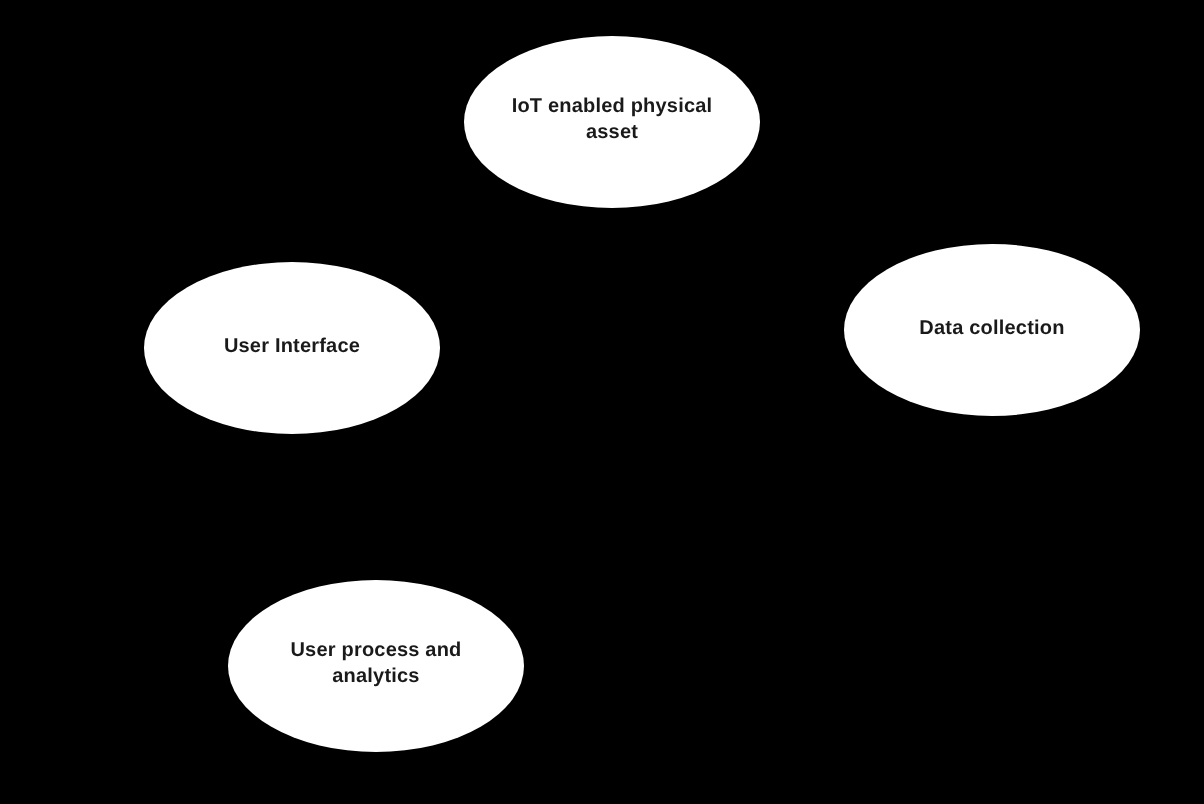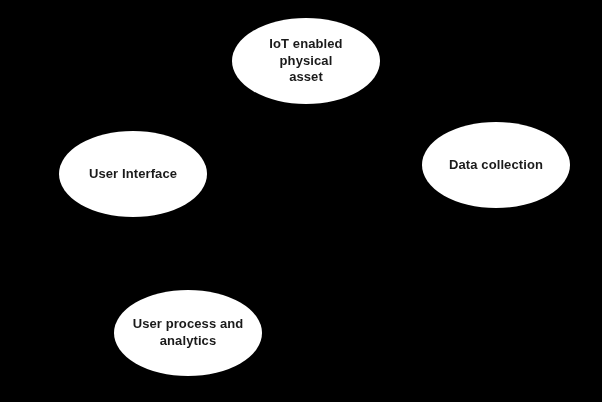--- a/index.html
+++ b/index.html
@@ -20,30 +20,30 @@
     display: flex;
     align-items: center;
     justify-content: center;
     background: #ffffff;
     border-radius: 50%;
     box-sizing: border-box;
     text-align: center;
   }
   .node-label {
     color: #1a1a1a;
-    font-size: 13px;
+    font-size: 10px;
     font-weight: bold;
     line-height: 1.28;
     letter-spacing: 0.1px;
     padding: 0 10px;
     white-space: pre-line;
   }
   
   #node-0 { left: 232px; top: 18px;  width: 148px; height: 86px; }
-  #node-1 { left: 59px;  top: 131px; width: 148px; height: 86px; }
+  #node-1 { left: 72px;  top: 131px; width: 148px; height: 86px; }
   #node-2 { left: 422px; top: 122px; width: 148px; height: 86px; }
   #node-3 { left: 114px; top: 290px; width: 148px; height: 86px; }
   #node-4 { left: 358px; top: 290px; width: 170px; height: 86px; }
   #node-4 .node-label { padding: 0 6px; }
 </style>
 </head>
 <body>
 
 <div id="canvas">
 

